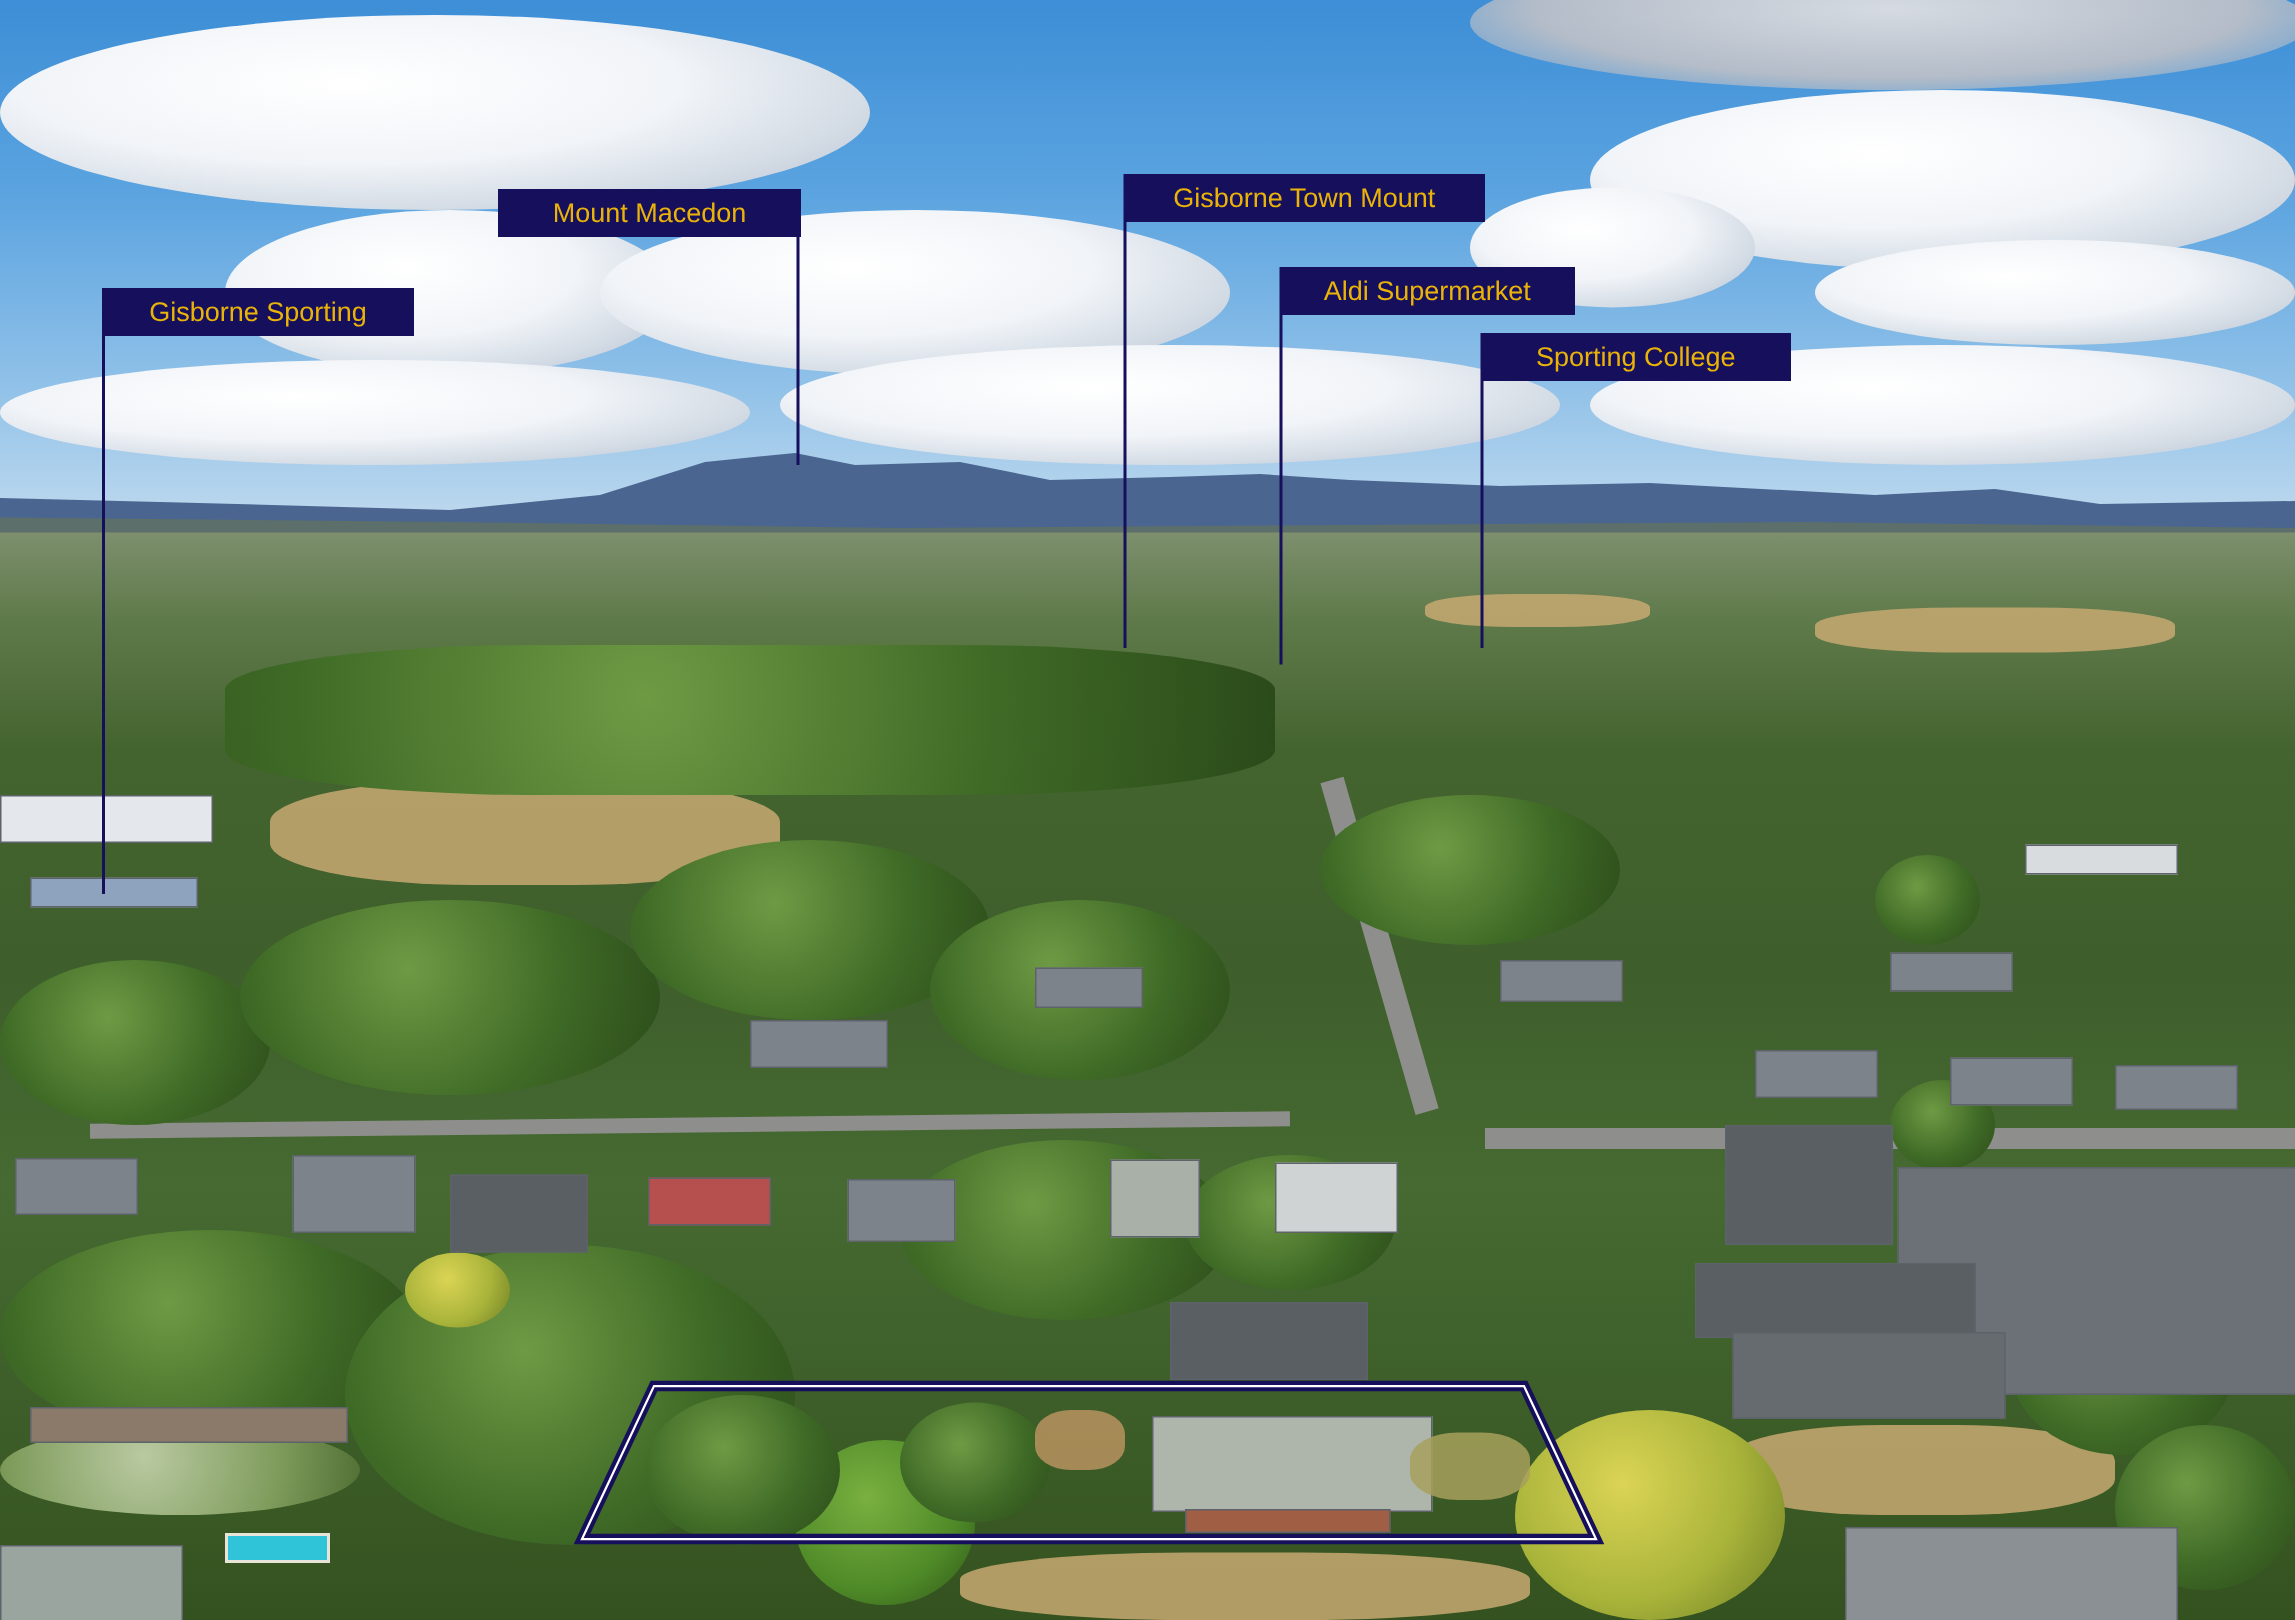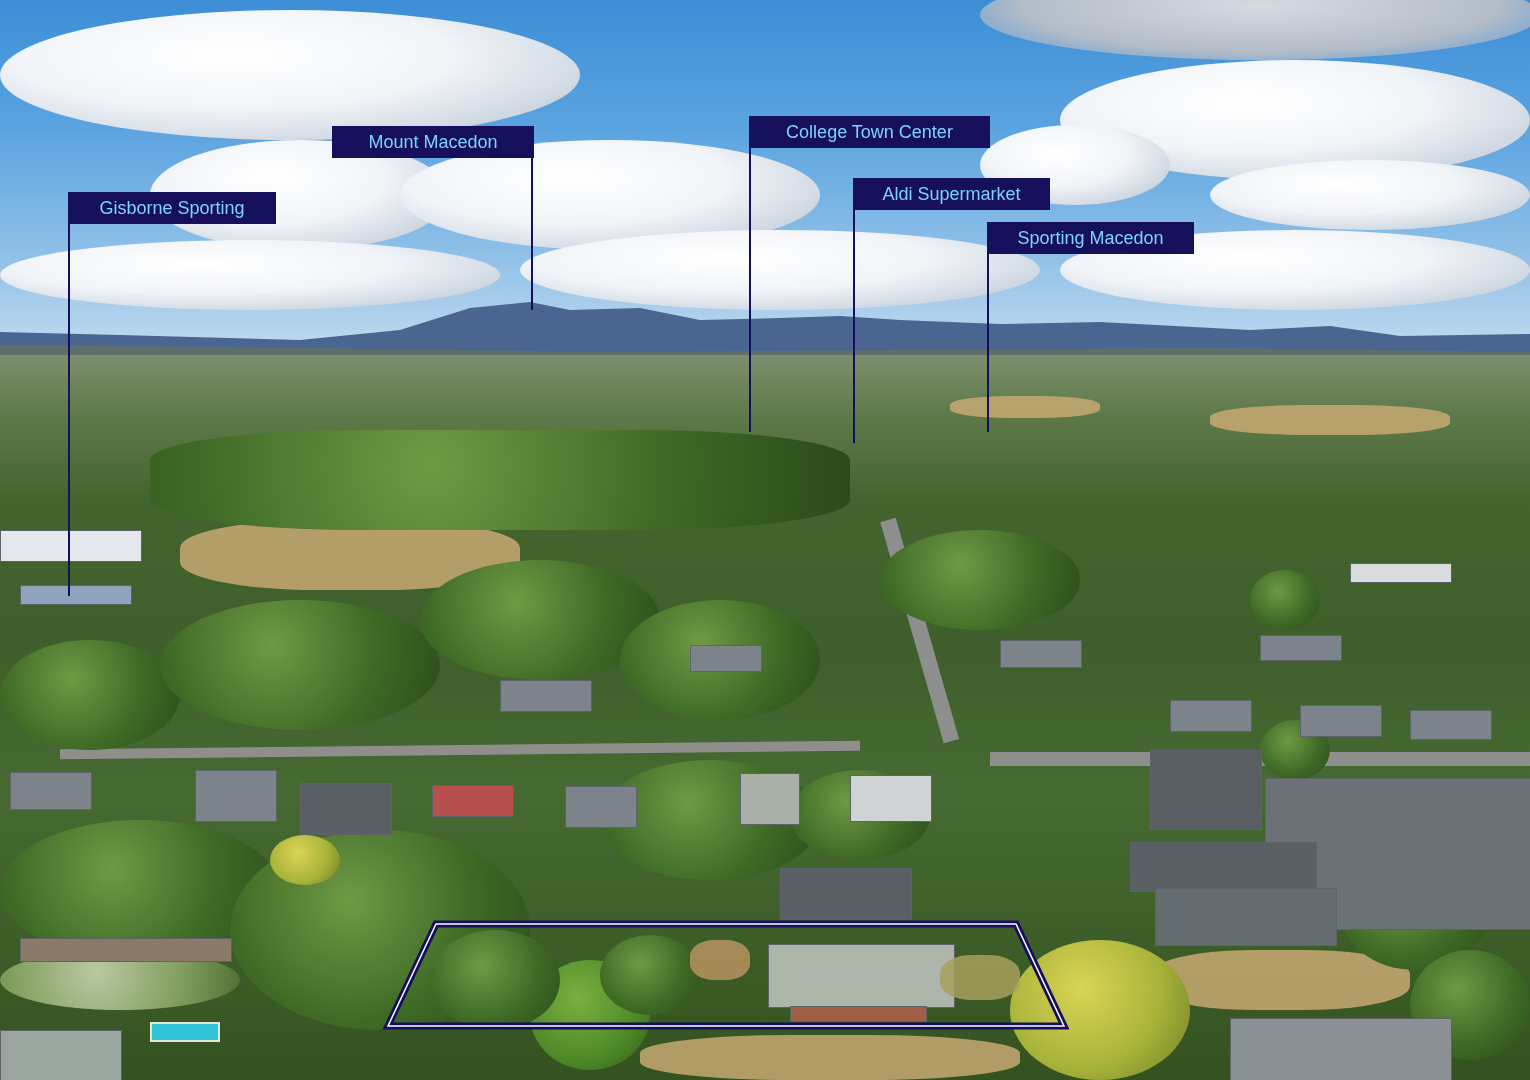--- a/index.html
+++ b/index.html
@@ -17,21 +17,21 @@
   .tree { background: radial-gradient(circle at 40% 35%, #6f9a44 0%, #3f6a26 55%, #2b4a1a 100%); border-radius:50%; }
   .tree.yellow { background: radial-gradient(circle at 40% 35%, #dbd455 0%, #a9b43a 55%, #6b7d24 100%); }
   .roof { position:absolute; background:#7c838a; border:1px solid #5d6368; }
   .roof.light { background:#a9b0a8; }
   .roof.dark { background:#5a5f64; }
   .roof.red { background:#b5504e; }
   .road { position:absolute; background:#8e8f8c; }
   .pool { position:absolute; background:#2fc4d8; border:2px solid #e9e4d8; }
 
   
-  .label { position:absolute; background:#160f5c; color:#7dd3fc; font-size:18px; line-height:32px; height:32px; text-align:center; white-space:nowrap; }
+  .label { position:absolute; background:#160f5c; color:#eab308; font-size:18px; line-height:32px; height:32px; text-align:center; white-space:nowrap; }
   .leader { position:absolute; width:2px; background:#160f5c; }
   .boundary { position:absolute; left:0; top:0; width:1530px; height:1080px; pointer-events:none; }
 </style>
 </head>
 <body>
 
 <div class="scene">
   <div class="sky"></div>
 
   <div class="cloud" style="left:0;top:10px;width:580px;height:130px;"></div>
@@ -125,15 +125,15 @@
 </svg>
 
 <div class="leader" style="left:68px;top:224px;height:372px;"></div>
 <div class="leader" style="left:531px;top:158px;height:152px;"></div>
 <div class="leader" style="left:749px;top:148px;height:284px;"></div>
 <div class="leader" style="left:853px;top:210px;height:233px;"></div>
 <div class="leader" style="left:987px;top:254px;height:178px;"></div>
 
 <div class="label" style="left:68px;top:192px;width:208px;">Gisborne Sporting</div>
 <div class="label" style="left:332px;top:126px;width:202px;">Mount Macedon</div>
-<div class="label" style="left:749px;top:116px;width:241px;">College Town Center</div>
+<div class="label" style="left:749px;top:116px;width:241px;">Gisborne Town Mount</div>
 <div class="label" style="left:853px;top:178px;width:197px;">Aldi Supermarket</div>
-<div class="label" style="left:987px;top:222px;width:207px;">Sporting Macedon</div>
+<div class="label" style="left:987px;top:222px;width:207px;">Sporting College</div>
 
 </body></html>

